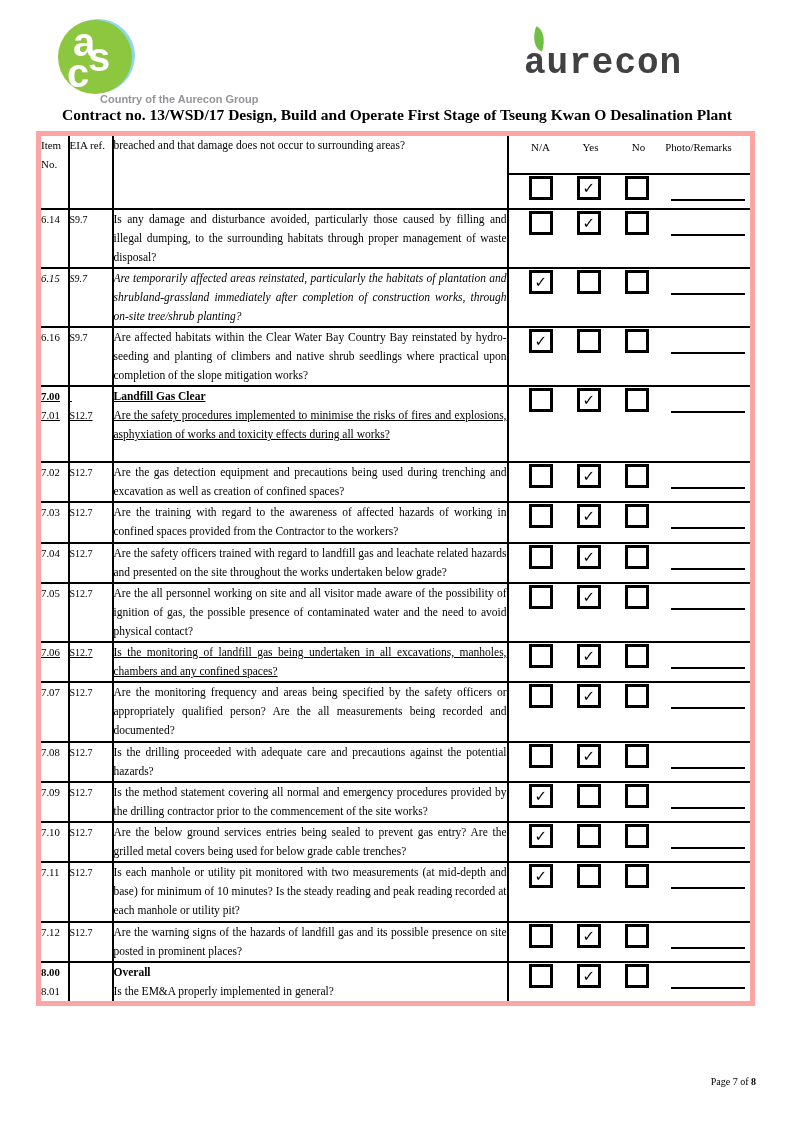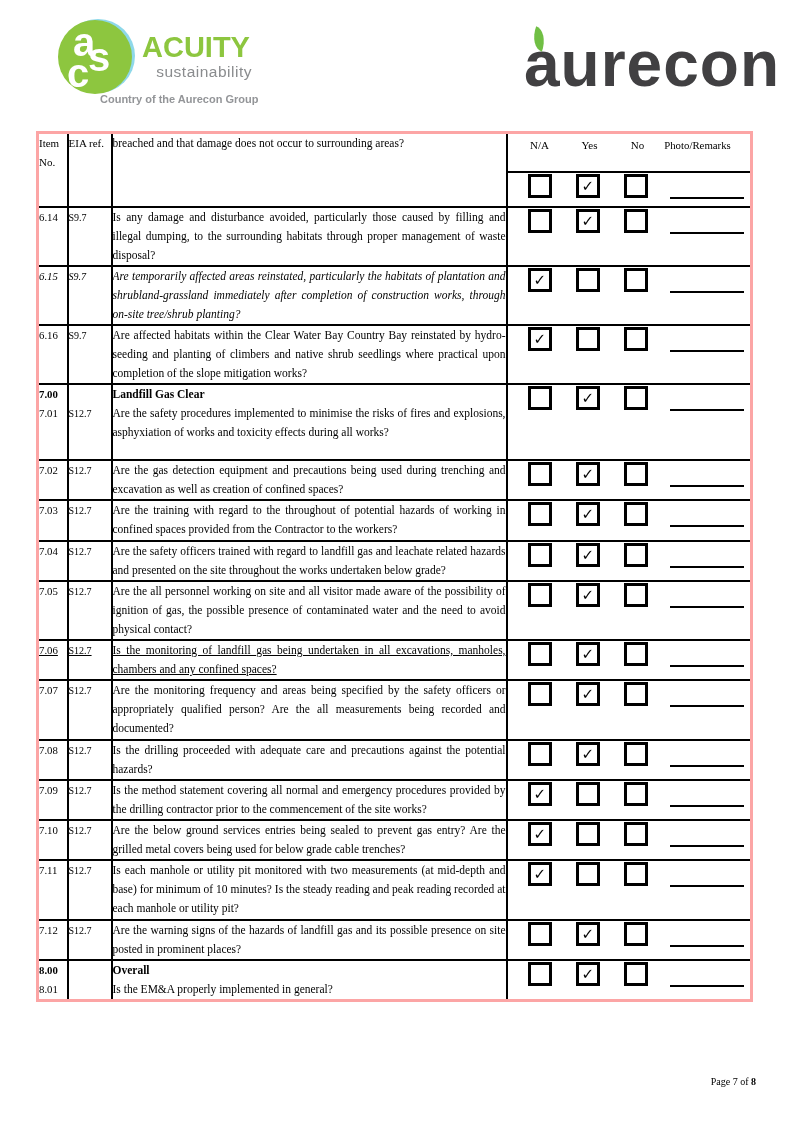--- a/index.html
+++ b/index.html
@@ -20,30 +20,30 @@
   .ac-circle{position:absolute;left:0;top:0;width:74px;height:74px;border-radius:50%;background:#8dc63f;}
   .ac-circle span{position:absolute;color:#fff;font-family:"Liberation Sans",sans-serif;font-weight:bold;line-height:1;}
   .ac-a{font-size:40px;left:15px;top:2px;}
   .ac-s{font-size:40px;left:30px;top:17px;}
   .ac-c{font-size:40px;left:9px;top:33px;}
   .ac-word{position:absolute;left:84px;top:12px;width:110px;text-align:left;font-family:"Liberation Sans",sans-serif;}
   .ac-name{color:#8dc63f;font-size:29px;font-weight:bold;letter-spacing:0px;line-height:30px;}
   .ac-sub{color:#8a8c8e;font-size:15.5px;letter-spacing:0.5px;line-height:17px;text-align:right;margin-top:1px;}
   .ac-tag{position:absolute;left:42px;top:73px;width:200px;color:#939598;font-family:"Liberation Sans",sans-serif;font-size:11px;font-weight:bold;white-space:nowrap;}
   .aurecon{position:absolute;left:524px;top:40px;width:230px;height:60px;}
-  .au-word{position:relative;font-family:Liberation Sans, sans-serif;font-weight:bold;font-size:64px;letter-spacing:1px;color:#414042;line-height:48px;}
+  .au-word{position:relative;font-family:Liberation Mono, monospace;font-weight:bold;font-size:36px;letter-spacing:1px;color:#414042;line-height:48px;}
   .au-leaf{position:absolute;left:8px;top:-12px;width:14px;height:22px;background:#70bf44;border-radius:0 100% 0 100%;transform:rotate(20deg);}
 
   
   .doc-title{position:absolute;left:0;top:106px;width:794px;text-align:center;
     font-size:15.5px;font-weight:bold;}
 
   
   table.chk{position:absolute;left:36px;top:131px;width:714px;border-collapse:collapse;table-layout:fixed;
-    border:3px solid #fca5a5;}
+    border:5px solid #fca5a5;}
   table.chk td{border:2px solid #000;vertical-align:top;padding:0;overflow:hidden;}
   td.c-item{font-size:10.8px;padding:1px 1px 0 3px;line-height:19px;}
   td.c-eia{font-size:10px;padding:1px 1px 0 3px;line-height:19px;}
   td.c-desc{font-size:11.5px;line-height:19px;padding:1px 6px 0 5px;text-align:justify;margin-top:8px;}
   td.c-desc .sec{font-weight:bold;text-align:left;}
   td.c-checks{vertical-align:middle;}
   .b{font-weight:bold;}
 
   
   td.h-item div, td.h-eia{font-size:11px;}
@@ -70,33 +70,30 @@
 
 <div class="page">
 
   <div class="acuity">
     <div class="ac-crest"></div>
     <div class="ac-circle">
       <span class="ac-a">a</span>
       <span class="ac-s">s</span>
       <span class="ac-c">c</span>
     </div>
-    <div class="ac-word">
-      <div class="ac-name">ACUITY</div>
-      <div class="ac-sub">sustainability</div>
-    </div>
     <div class="ac-tag">Country of the Aurecon Group</div>
   </div>
 
   <div class="aurecon">
     <div class="au-word">
       <span class="au-leaf"></span><span>aurecon</span>
     </div>
   </div>
 
+  <div class="doc-title">Contract no.  13/WSD/17 Design, Build and Operate First Stage of Tseung Kwan O Desalination Plant</div>
 
   <table class="chk">
     <colgroup>
         <col style="width:30px">
         <col style="width:44px">
         <col style="width:395px">
         <col style="width:245px">
       </colgroup>
     <tbody>
       <tr style="height:39px">
@@ -181,21 +178,21 @@
             <div class="checks">
               <span class="cb">
                 <span class="ck">✓</span>
               </span>
               <span class="cb"></span>
               <span class="cb last"></span>
               <span class="rline"></span>
             </div>
           </td>
         </tr>
-        <tr style="height: 76px;">
+        <tr style="height: 76px; text-decoration: underline;">
           <td class="c-item">
             <div class="b">7.00</div>
             <div>7.01</div>
           </td>
           <td class="c-eia">
             <div>&nbsp;</div>
             <div>S12.7</div>
           </td>
           <td class="c-desc">
             <div class="sec">Landfill Gas Clear</div>
@@ -234,21 +231,21 @@
           </td>
         </tr>
         <tr style="height: 41px;">
           <td class="c-item">
             <div>7.03</div>
           </td>
           <td class="c-eia">
             <div>S12.7</div>
           </td>
           <td class="c-desc">
-            <div>Are the training with regard to the throughout of potential hazards of working in confined spaces provided from the Contractor to the workers?</div>
+            <div>Are the training with regard to the awareness of affected hazards of working in confined spaces provided from the Contractor to the workers?</div>
           </td>
           <td class="c-checks">
             <div class="checks">
               <span class="cb"></span>
               <span class="cb">
                 <span class="ck">✓</span>
               </span>
               <span class="cb last"></span>
               <span class="rline"></span>
             </div>

